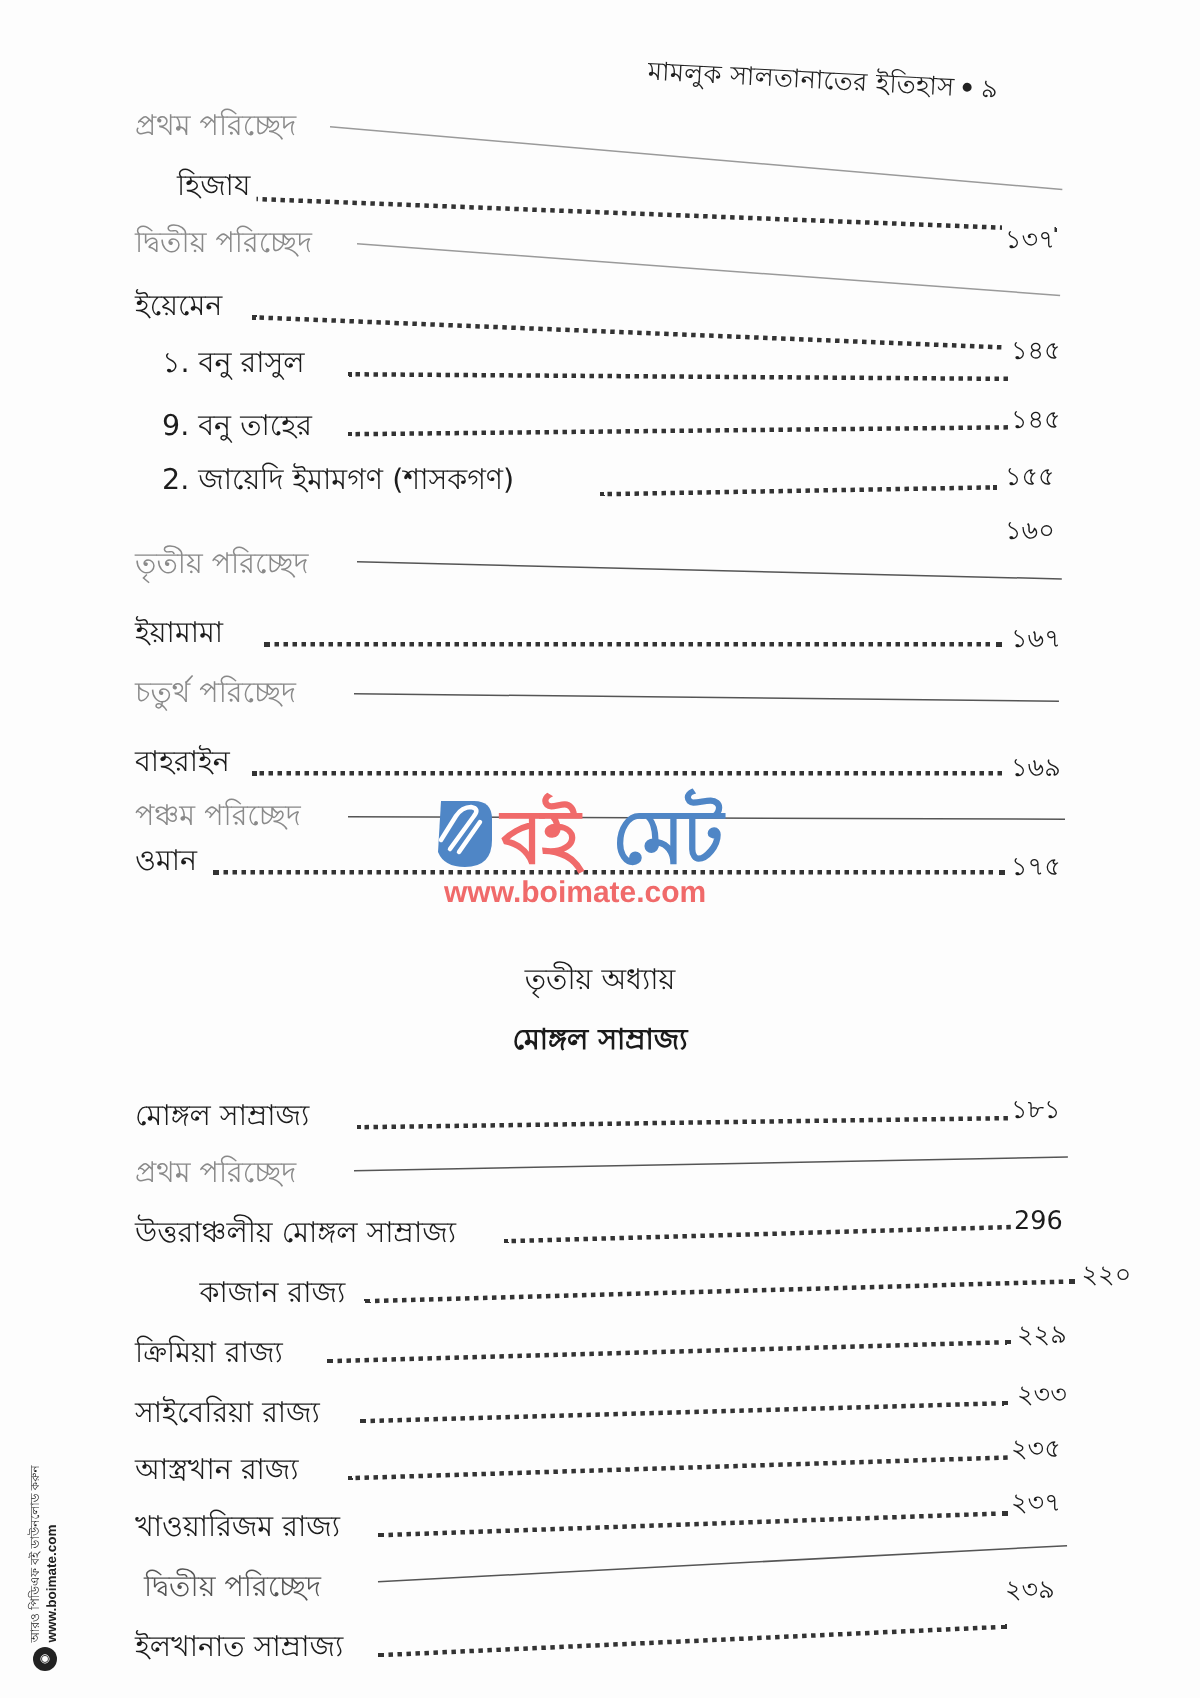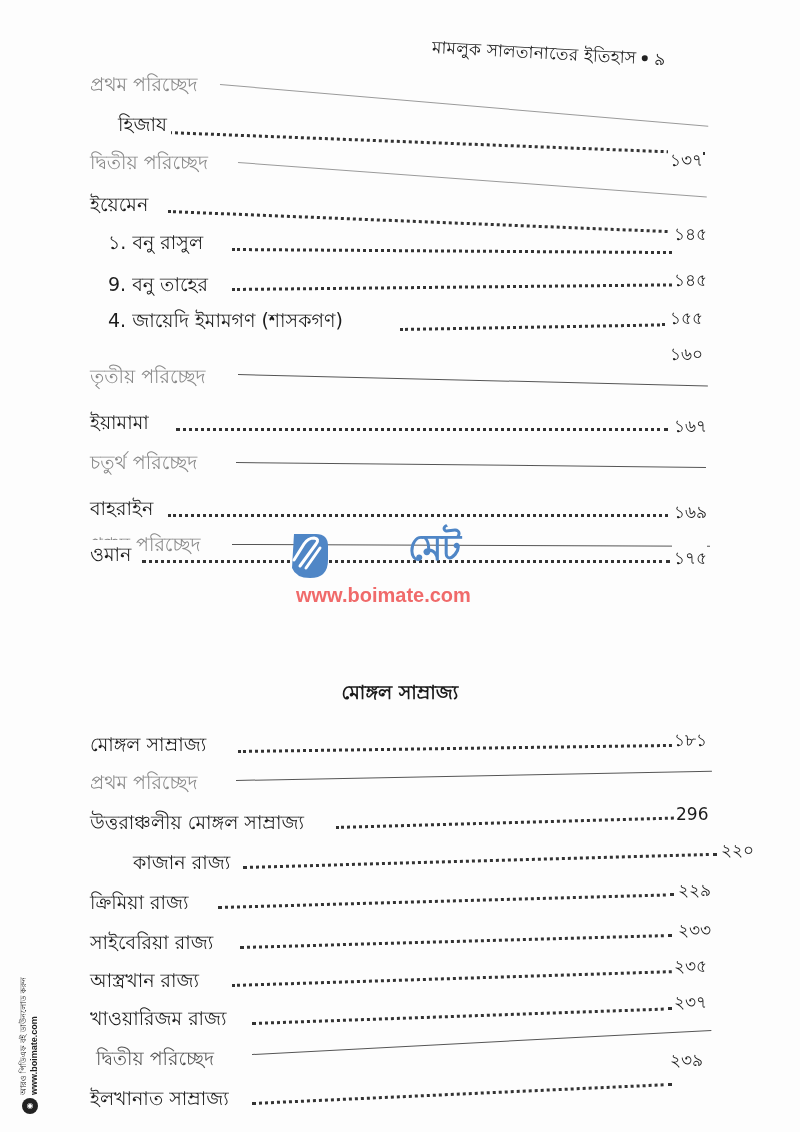--- a/index.html
+++ b/index.html
@@ -114,21 +114,21 @@
       left: 52px; top: -2px;
       font-size: 50px;
       font-weight: bold;
       color: #f06a6a;
       white-space: nowrap;
       letter-spacing: -1px;
     }
     .wm-text-blue {
       position: absolute;
       left: 126px; top: -2px;
-      font-size: 36px;
+      font-size: 50px;
       font-weight: bold;
       color: #4f86c6;
       white-space: nowrap;
       letter-spacing: -1px;
     }
     .wm-url {
       position: absolute;
       left: 14px; top: 62px;
       font-size: 20px;
       font-weight: bold;
@@ -210,21 +210,21 @@
     <span class="toc-page" style="left:672px;top:-8px;">১৪৫</span>
   </div>
 
   <div class="toc-row" style="top:270px;">
     <span class="toc-title" style="left:108px;">9. বনু তাহের</span>
     <div class="leader" style="left:232px;top:18px;width:440px;transform:rotate(-0.6deg);transform-origin:left center;"></div>
     <span class="toc-page" style="left:672px;top:-4px;">১৪৫</span>
   </div>
 
   <div class="toc-row" style="top:306px;">
-    <span class="toc-title" style="left:108px;">4. জায়েদি ইমামগণ (শাসকগণ)</span>
+    <span class="toc-title" style="left:108px;">2. জায়েদি ইমামগণ (শাসকগণ)</span>
     <div class="leader" style="left:400px;top:22px;width:265px;transform:rotate(-1deg);transform-origin:left center;"></div>
     <span class="toc-page" style="left:668px;top:-2px;">১৫৫</span>
   </div>
 
   <div class="toc-row" style="top:340px;">
     <span class="toc-page" style="left:668px;">১৬০</span>
   </div>
   <div class="toc-row" style="top:362px;">
     <span class="toc-title chapter-heading" style="left:90px;">তৃতীয় পরিচ্ছেদ</span>
     <div class="rule dark" style="left:238px;top:12px;width:470px;transform:rotate(1.4deg);"></div>
@@ -245,26 +245,27 @@
     <span class="toc-title" style="left:90px;">বাহরাইন</span>
     <div class="leader" style="left:168px;top:20px;width:500px;"></div>
     <span class="toc-page" style="left:672px;top:4px;">১৬৯</span>
   </div>
 
   <div class="toc-row" style="top:530px;">
     <span class="toc-title chapter-heading" style="left:90px;">পঞ্চম পরিচ্ছেদ</span>
     <div class="rule dark" style="left:232px;top:14px;width:478px;transform:rotate(0.2deg);"></div>
   </div>
 
-  <div class="toc-row" style="top:540px;">
+  <div class="toc-row" style="top:560px;">
     <span class="toc-title" style="left:90px;">ওমান</span>
     <div class="leader" style="left:142px;top:20px;width:528px;"></div>
     <span class="toc-page" style="left:672px;top:4px;">১৭৫</span>
   </div>
 
+  <div class="section-head" style="top:638px;">তৃতীয় অধ্যায়</div>
   <div class="section-head bold" style="top:678px;">মোঙ্গল সাম্রাজ্য</div>
 
   <div class="toc-row" style="top:730px;">
     <span class="toc-title" style="left:90px;">মোঙ্গল সাম্রাজ্য</span>
     <div class="leader" style="left:238px;top:20px;width:434px;transform:rotate(-0.8deg);transform-origin:left center;"></div>
     <span class="toc-page" style="left:672px;top:-4px;">১৮১</span>
   </div>
 
   <div class="toc-row" style="top:768px;">
     <span class="toc-title chapter-heading" style="left:90px;">প্রথম পরিচ্ছেদ</span>
@@ -317,20 +318,21 @@
     <div class="leader" style="left:252px;top:18px;width:420px;transform:rotate(-2.6deg);transform-origin:left center;"></div>
     <span class="toc-page" style="left:668px;top:-38px;">২৩৯</span>
   </div>
 
   <div class="watermark">
     <svg class="wm-logo-clip" viewBox="0 0 44 52">
       <path d="M8 4 L30 4 Q42 4 42 16 L42 30 Q42 48 24 48 Q10 48 6 38 Z" fill="#4f86c6"></path>
       <path d="M14 36 L30 14 Q34 9 28 8 Q22 8 18 14 L8 30" stroke="#ffffff" stroke-width="3" fill="none" stroke-linecap="round"></path>
       <path d="M20 38 L34 18" stroke="#ffffff" stroke-width="3" fill="none" stroke-linecap="round"></path>
     </svg>
+    <span class="wm-text-red">বই</span>
     <span class="wm-text-blue">মেট</span>
     <span class="wm-url">www.boimate.com</span>
   </div>
 
   <div class="side-mark">
     <div class="side-text">
       <div>আরও পিডিএফ বই ডাউনলোড করুন</div>
       <div class="url">www.boimate.com</div>
     </div>
     <div class="side-badge">◉</div>

